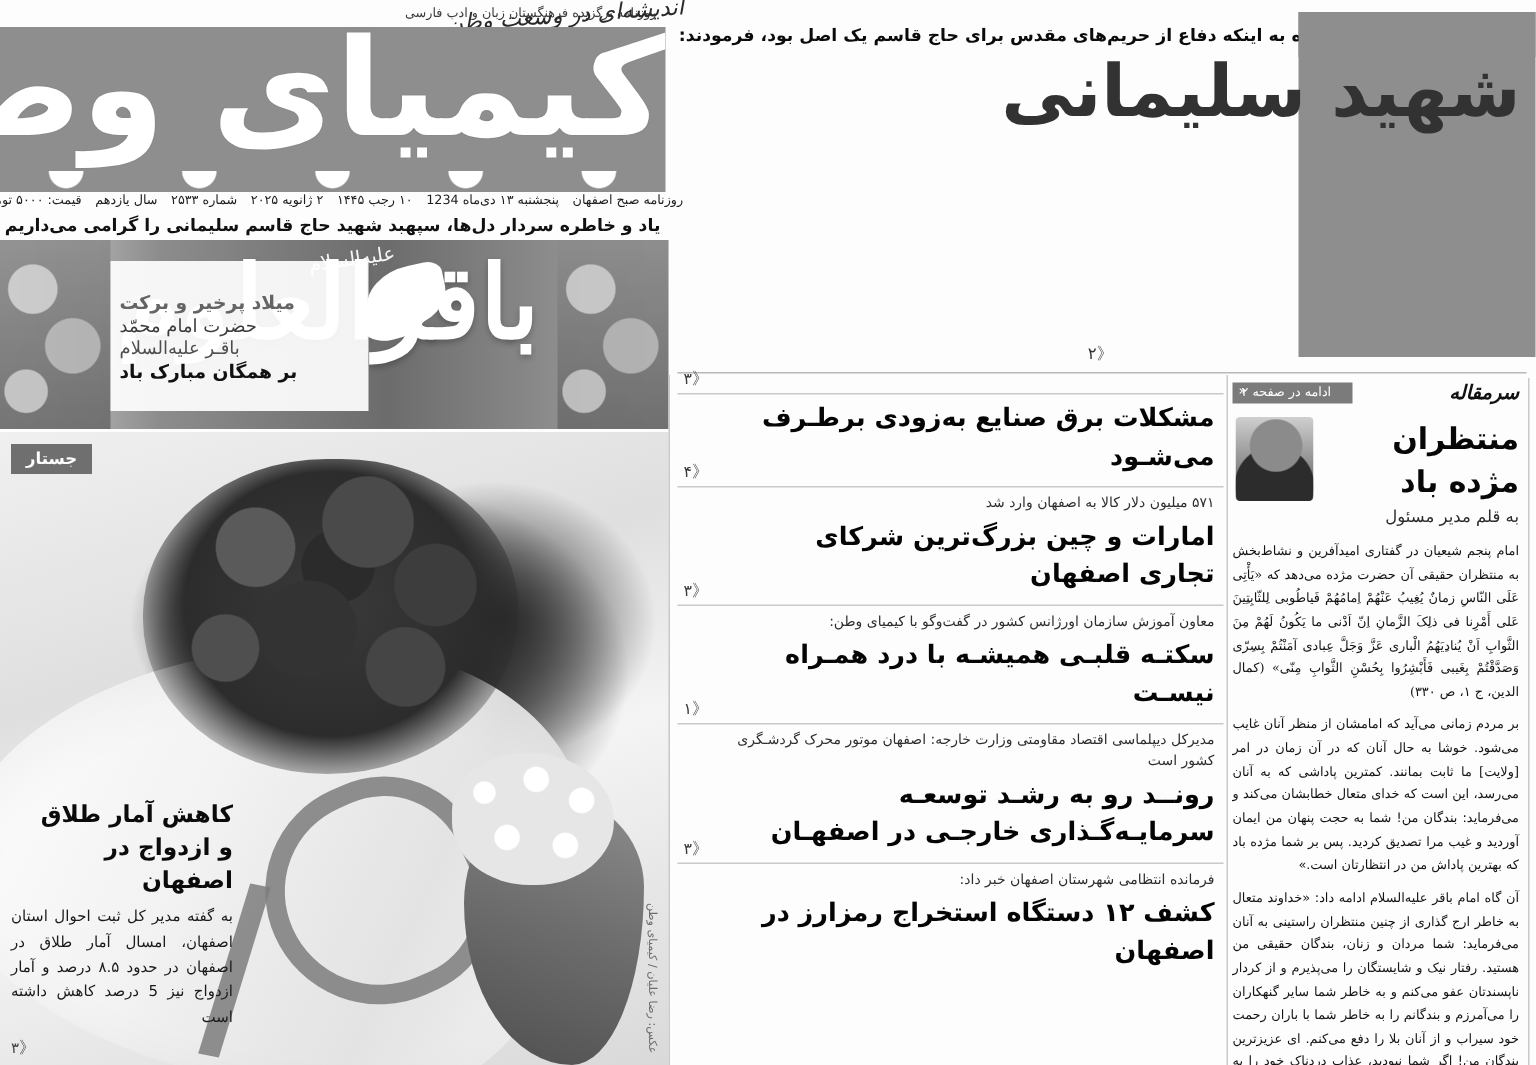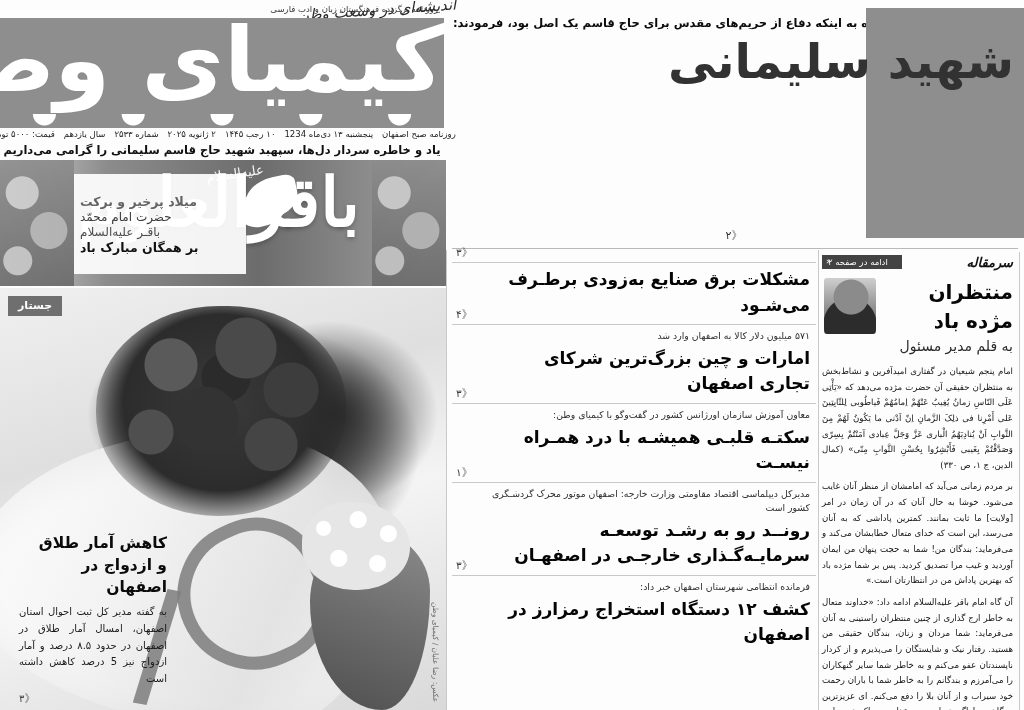--- a/index.html
+++ b/index.html
@@ -245,21 +245,21 @@
     position: absolute; top: 18px; left: 244px;
     width: 54px; height: 40px;
     background: #fff;
     border-radius: 60% 20% 55% 40%;
     transform: rotate(-12deg);
     box-shadow: -10px 10px 0 -4px #fff;
   }
 
   
   .left-story {
-    position: absolute; bottom: 4px; right: 279px; width: 148px;
+    position: absolute; bottom: 4px; right: 290px; width: 148px;
     text-align: right; direction: rtl;
   }
   .left-story h2 {
     font-size: 15.5px; font-weight: 700; line-height: 1.42; color: #0b0b0b;
     margin-bottom: 6px;
   }
   .left-story p {
     font-size: 10px; line-height: 1.68; color: #1a1a1a; text-align: justify;
   }
   .left-story .pg {
@@ -297,34 +297,34 @@
   .edit-top {
     position: relative; height: 20px;
     display: flex; align-items: center; justify-content: space-between;
   }
   .edit-label {
     font-size: 13px; font-weight: 700; color: #111;
     font-family: "DejaVu Serif", "Liberation Serif", serif;
     font-style: italic;
   }
   .edit-cont {
-    background: #a21caf; color: #fff; font-size: 8.5px;
+    background: #3b82f6; color: #fff; font-size: 8.5px;
     padding: 2px 14px 2px 6px; white-space: nowrap;
     position: relative;
   }
   .edit-cont::before {
     content: "«"; position: absolute; left: 4px; top: 1px; font-size: 9px;
   }
   .edit-title {
     margin-top: 6px;
     font-size: 20px; font-weight: 700; line-height: 1.45; color: #070707;
     text-align: right;
   }
   .edit-byline {
-    margin-top: 2px; font-size: 14px; color: #2b2b2b; text-align: right;
+    margin-top: 2px; font-size: 11px; color: #2b2b2b; text-align: right;
   }
   .edit-portrait {
     position: absolute; top: 26px; left: 2px; width: 52px; height: 56px;
     background:
       radial-gradient(circle at 52% 34%, #8b8b8b 0 17px, rgba(0,0,0,0) 18px),
       radial-gradient(circle at 50% 82%, #2c2c2c 0 26px, rgba(0,0,0,0) 27px),
       linear-gradient(180deg,#cfcfcf,#5a5a5a);
     border-radius: 3px;
   }
   .edit-body {

